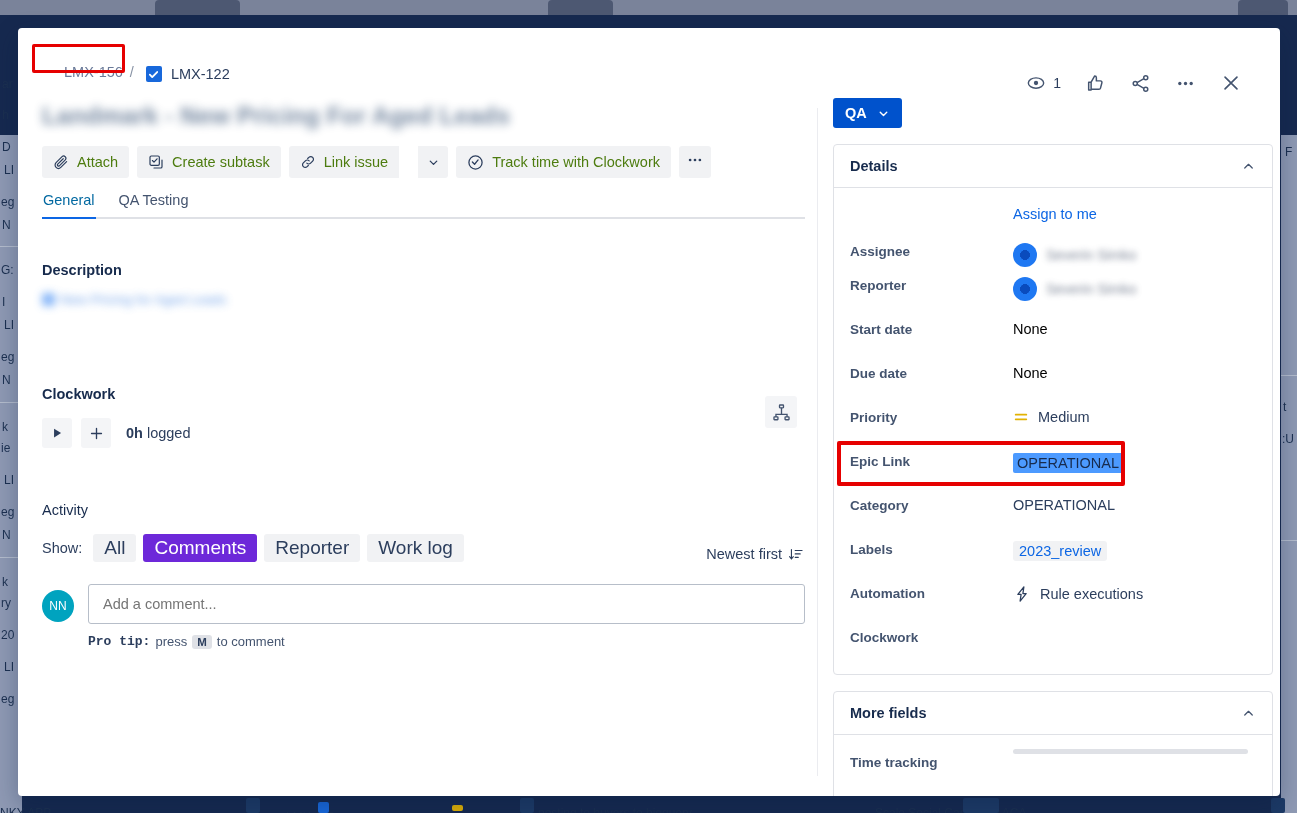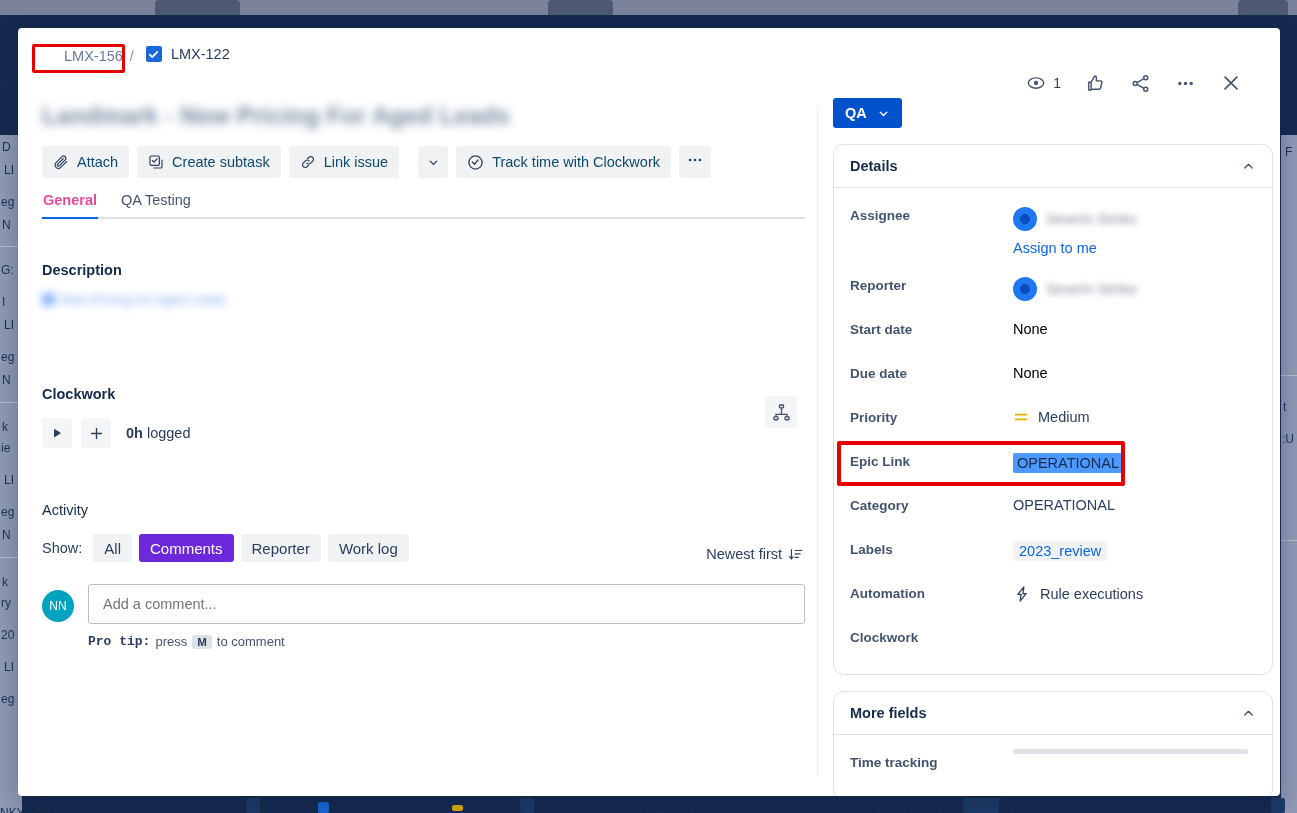--- a/index.html
+++ b/index.html
@@ -51,21 +51,21 @@
     width: 1262px; height: 768px;
     background: #ffffff;
     border-radius: 4px;
     box-shadow: 0 8px 24px rgba(9,30,66,0.32);
     overflow: hidden;
   }
 
   
   .crumb-row {
     position: absolute; left: 42px; top: 18px; right: 30px; height: 36px;
-    display: flex; align-items: flex-start;
+    display: flex; align-items: flex-end;
   }
   .crumb-box {
     position: relative;
     display: flex; align-items: center; gap: 7px;
     padding: 2px 6px 2px 4px;
   }
   .crumb-key {
     color: #6b7a99; font-size: 14.5px;
   }
   .crumb-slash { color: #8a94a6; font-size: 14.5px; }
@@ -106,21 +106,21 @@
 
   
   .toolbar {
     position: absolute; left: 24px; top: 118px;
     display: flex; align-items: center; gap: 8px;
   }
   .tb-btn {
     display: flex; align-items: center; gap: 8px;
     height: 32px; padding: 0 11px;
     background: #f1f2f4; border: none; border-radius: 3px;
-    color: #0c4a6e; font-size: 14.5px; cursor: pointer;
+    color: #4d7c0f; font-size: 14.5px; cursor: pointer;
     font-family: "Liberation Sans", sans-serif;
   }
   .tb-split { display: flex; align-items: center; gap: 19px; }
   .tb-caret {
     width: 30px; height: 32px; background: #f1f2f4; border: none;
     border-radius: 3px; display: flex; align-items: center; justify-content: center;
     cursor: pointer;
   }
   .tb-more {
     width: 32px; height: 32px; background: #f1f2f4; border: none;
@@ -131,21 +131,21 @@
 
   
   .left-col {
     position: absolute; left: 24px; top: 164px; width: 763px; bottom: 0;
   }
   .tabs { display: flex; gap: 22px; border-bottom: 2px solid #dfe1e6; }
   .tab {
     font-size: 14.5px; color: #44546f; padding: 0 1px 9px 1px;
     cursor: pointer; position: relative;
   }
-  .tab.active { color: #ec4899; font-weight: bold; }
+  .tab.active { color: #0369a1; font-weight: normal; }
   .tab.active::after {
     content:""; position: absolute; left: 0; right: 0; bottom: -2px;
     height: 2px; background: #0c66e4;
   }
 
   .sect-title {
     font-size: 14.5px; font-weight: bold; color: #172b4d;
   }
   .desc-block { position: absolute; left: 0; top: 70px; }
   .desc-body {
@@ -172,21 +172,21 @@
     display: flex; align-items: center; justify-content: center; cursor: pointer;
   }
 
   .act-block { position: absolute; left: 0; top: 310px; width: 763px; }
   .act-filters {
     margin-top: 16px; display: flex; align-items: center; gap: 7px;
   }
   .act-show { font-size: 14.5px; color: #2c3e5d; margin-right: 4px; }
   .chip {
     height: 28px; padding: 0 11px; border-radius: 3px; border: none;
-    background: #f1f2f4; color: #2c3e5d; font-size: 15px; cursor: pointer;
+    background: #f1f2f4; color: #2c3e5d; font-size: 19px; cursor: pointer;
     display: flex; align-items: center;
     font-family: "Liberation Sans", sans-serif;
   }
   .chip.sel { background: #6d28d9; color: #ffffff; }
   .act-sort {
     position: absolute; right: 2px; top: 44px;
     display: flex; align-items: center; gap: 6px;
     font-size: 14.5px; color: #2c3e5d; cursor: pointer;
   }
 
@@ -223,21 +223,21 @@
   }
   .status-btn {
     display: flex; align-items: center; gap: 10px;
     height: 30px; padding: 0 12px;
     background: #0052cc; color: #ffffff; border: none; border-radius: 3px;
     font-size: 14.5px; font-weight: bold; cursor: pointer;
     font-family: "Liberation Sans", sans-serif;
   }
   .panel {
     margin-top: 16px;
-    border: 1px solid #dfe1e6; border-radius: 11px; background: #ffffff;
+    border: 1px solid #dfe1e6; border-radius: 4px; background: #ffffff;
     width: 440px;
   }
   .panel-head {
     display: flex; align-items: center; justify-content: space-between;
     padding: 13px 16px; border-bottom: 1px solid #dfe1e6;
     cursor: pointer;
   }
   .panel-head-title { font-size: 14.5px; font-weight: bold; color: #172b4d; }
   .panel-body { padding: 14px 16px 16px 16px; }
   .field-row {
@@ -561,30 +561,30 @@
       <div class="panel-head">
         <span class="panel-head-title">Details</span>
         <span>
           <svg width="15" height="15" viewBox="0 0 24 24" fill="none" stroke="#44546f" stroke-width="2" stroke-linecap="round" stroke-linejoin="round">
               <path d="M6 14.5l6-6 6 6"></path>
             </svg>
         </span>
       </div>
       <div class="panel-body">
 
+        <div class="field-row" style="min-height:28px;margin-bottom:8px;">
+          <div class="field-label"></div>
+          <div class="assign-me">Assign to me</div>
+        </div>
         <div class="field-row" style="margin-bottom:0;">
           <div class="field-label">Assignee</div>
           <div class="field-value">
             <span class="av-blue"></span>
             <span class="blur-name">Severin Simko</span>
           </div>
-        </div>
-        <div class="field-row" style="min-height:28px;margin-bottom:8px;">
-          <div class="field-label"></div>
-          <div class="assign-me">Assign to me</div>
         </div>
 
         <div class="field-row">
           <div class="field-label">Reporter</div>
           <div class="field-value">
             <span class="av-blue"></span>
             <span class="blur-name">Severin Simko</span>
           </div>
         </div>
 

